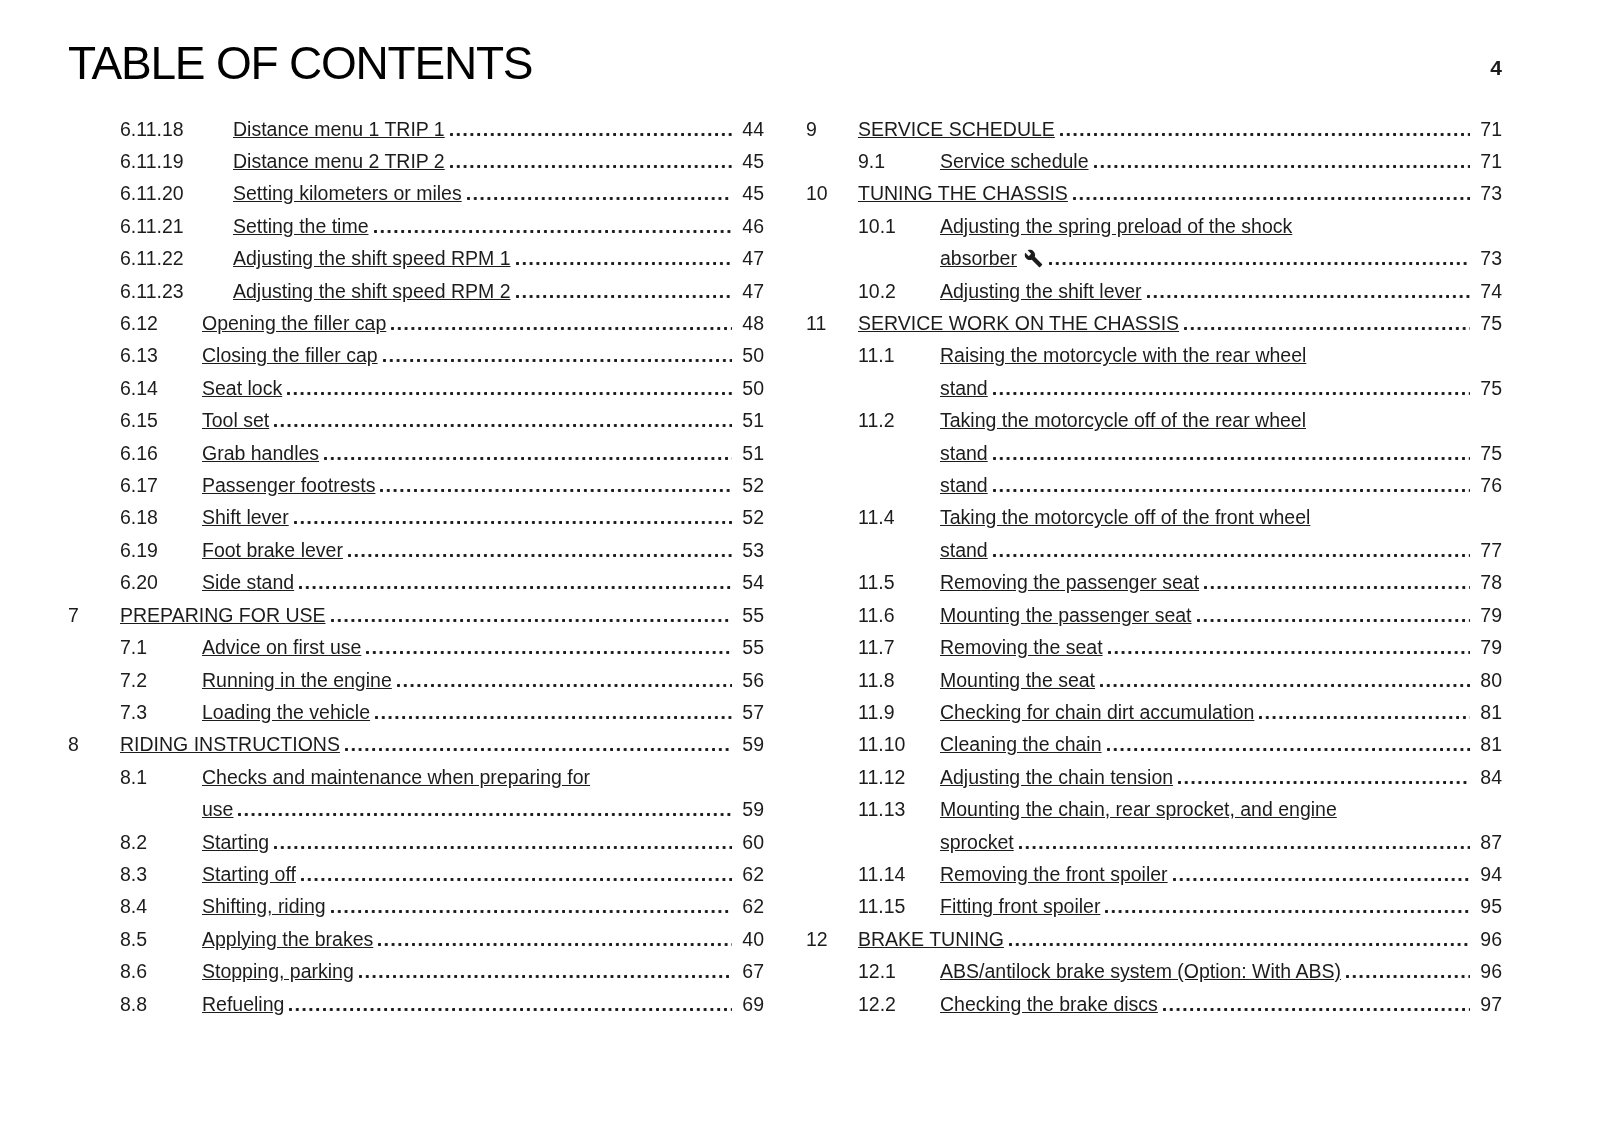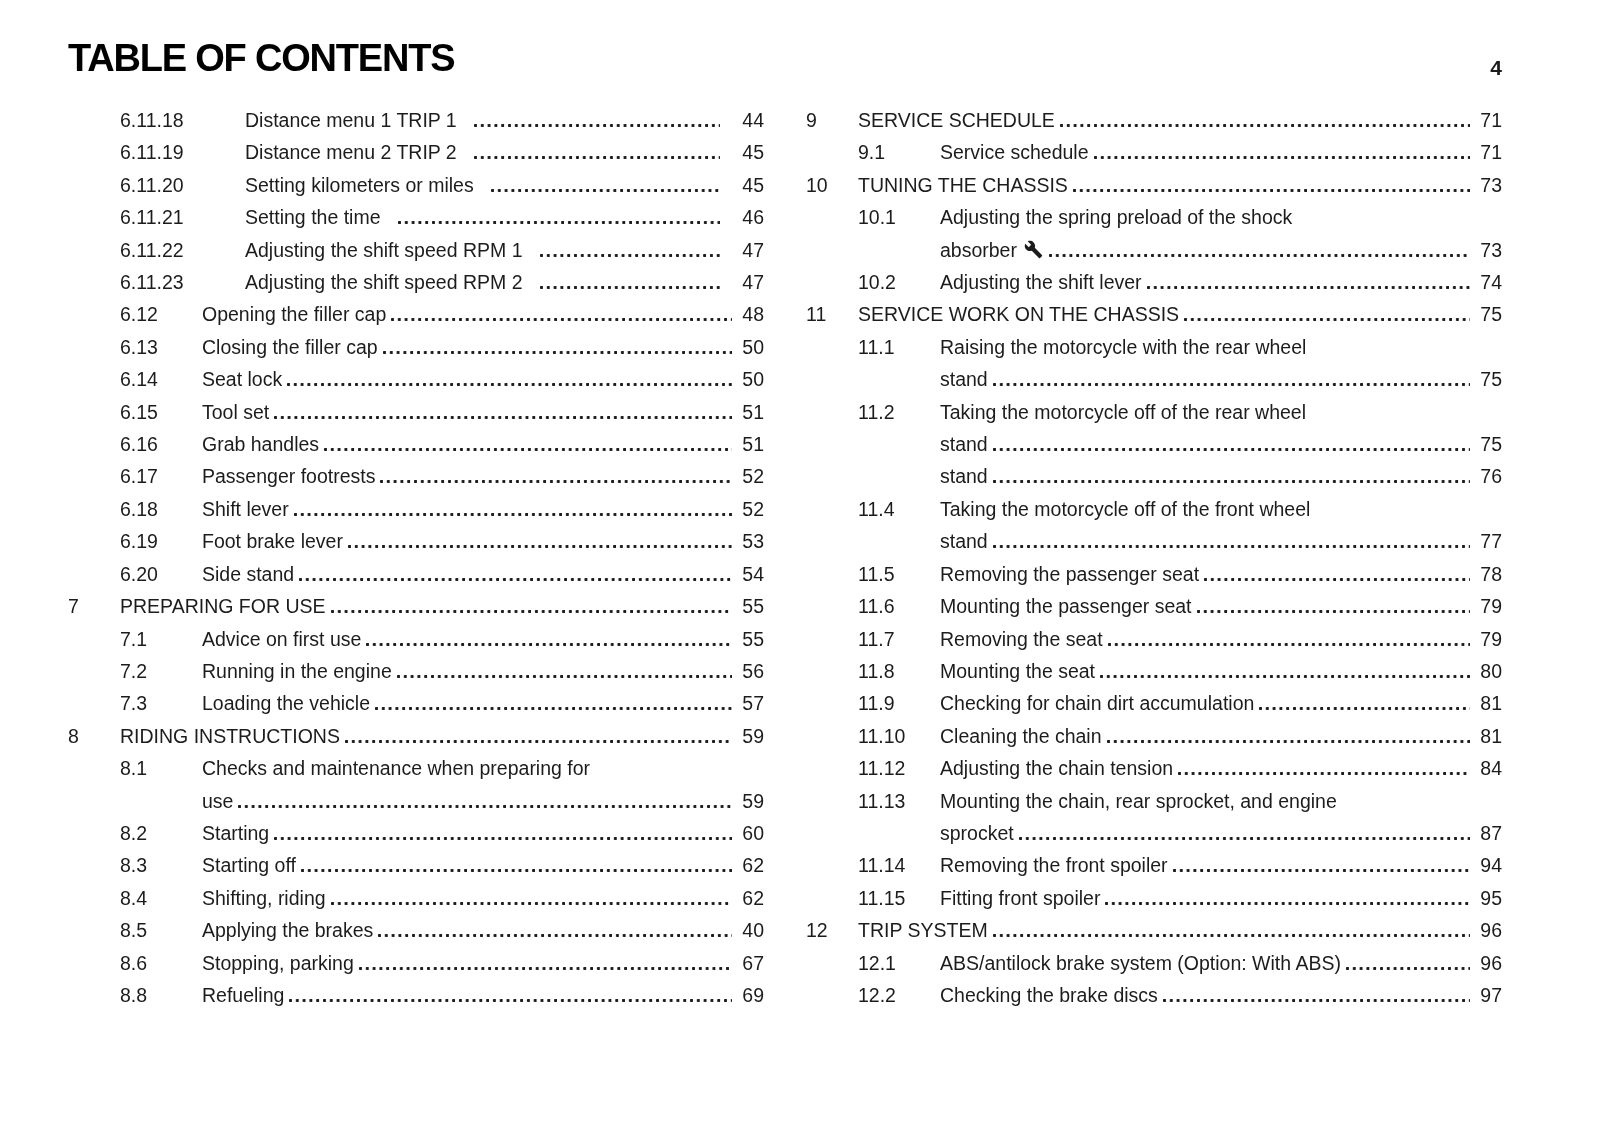--- a/index.html
+++ b/index.html
@@ -10,45 +10,45 @@
     font-family:"Liberation Sans","DejaVu Sans",sans-serif;
   }
   .sheet {
     width:1600px; height:1132px;
     padding:38px 98px 0 68px;
     overflow:hidden;
     background:#ffffff;
   }
   .hdr { display:flex; justify-content:space-between; align-items:flex-start; }
   .page-title {
-    font-size:38px;
-    font-weight:700;
+    font-size:46px;
+    font-weight:400;
     letter-spacing:-1.2px;
     color:#000000;
     line-height:1.1;
   }
   .pagenum { font-size:21px; font-weight:700; margin-top:18px; color:#1c1c1c; }
 
   .columns { display:flex; gap:42px; margin-top:24px; }
   .col { flex:1 1 0; min-width:0; }
 
   .toc-row {
     display:flex;
     align-items:baseline;
     font-size:19.5px;
     line-height:32.4px;
     color:#1c1c1c;
   }
   .num { flex:0 0 auto; white-space:nowrap; }
   .lvl-chapter .num { width:52px; }
   .lvl-sub  { padding-left:52px; }
   .lvl-sub  .num { width:82px; }
-  .lvl-sub2 { padding-left:52px;gap:12px; }
+  .lvl-sub2 { padding-left:52px; }
   .lvl-sub2 .num { width:113px; }
-  .ttl { flex:0 1 auto; white-space:nowrap; }
+  .ttl { flex:0 1 auto; white-space:nowrap;text-decoration:underline; }
   .leader {
     flex:1 1 12px;
     min-width:12px;
     height:3px;
     margin:0 4px 0 5px;
     background-image:radial-gradient(circle at 1.5px 1.5px, #1c1c1c 1.35px, transparent 1.75px);
     background-size:6.8px 3px;
     background-repeat:repeat-x;
     background-position:left bottom;
   }
@@ -371,21 +371,21 @@
           <span class="pg">94</span>
         </div>
         <div class="toc-row lvl-sub">
           <span class="num">11.15</span>
           <span class="ttl">Fitting front spoiler</span>
           <span class="leader"></span>
           <span class="pg">95</span>
         </div>
         <div class="toc-row lvl-chapter">
           <span class="num">12</span>
-          <span class="ttl">TRIP SYSTEM</span>
+          <span class="ttl">BRAKE TUNING</span>
           <span class="leader"></span>
           <span class="pg">96</span>
         </div>
         <div class="toc-row lvl-sub">
           <span class="num">12.1</span>
           <span class="ttl">ABS/antilock brake system (Option: With ABS)</span>
           <span class="leader"></span>
           <span class="pg">96</span>
         </div>
         <div class="toc-row lvl-sub">

